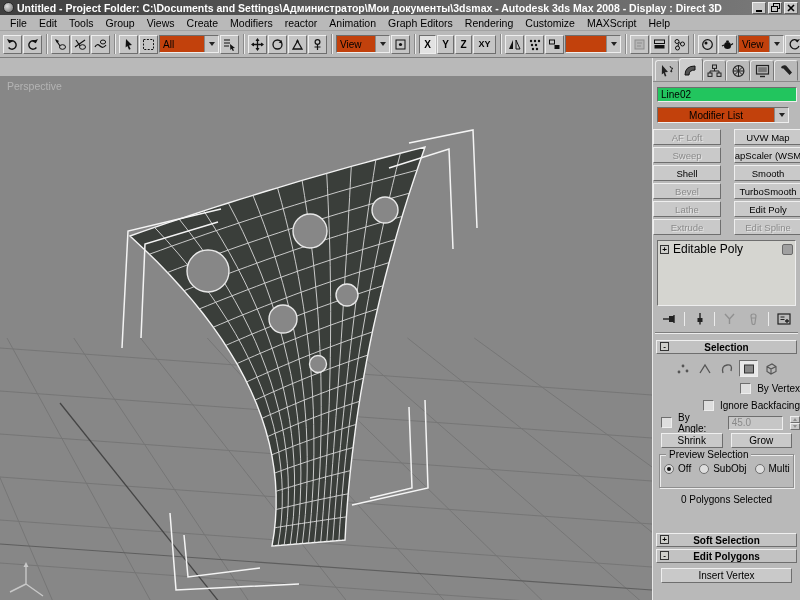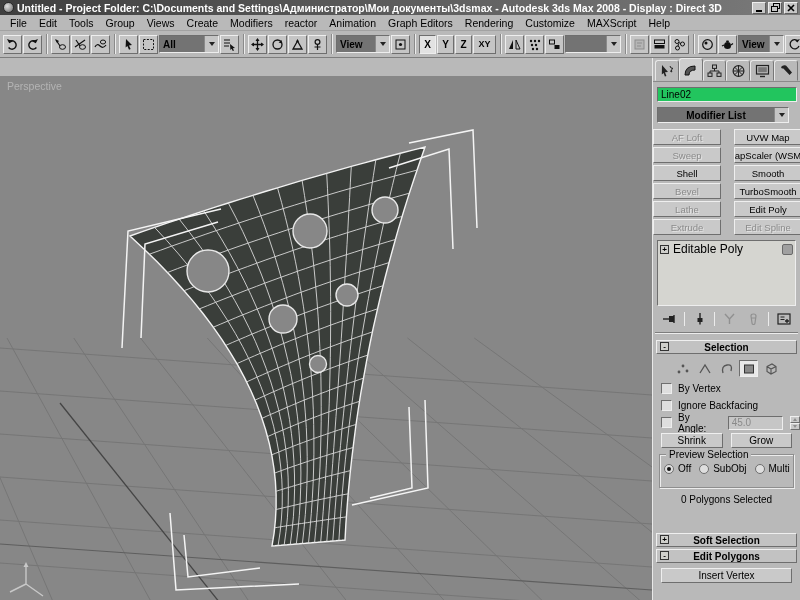--- a/index.html
+++ b/index.html
@@ -21,21 +21,21 @@
 
   
   .toolbar{position:absolute;left:0;top:31px;width:800px;height:27px;background:#b9b9b9;border-bottom:1px solid #7d7d7d;display:flex;align-items:center;padding-left:3px;overflow:hidden;}
   .tbtn{width:19px;height:19px;flex:0 0 auto;background:#c5c5c5;border:1px solid;border-color:#eee #6e6e6e #6e6e6e #eee;display:flex;align-items:center;justify-content:center;margin-right:1px;font-size:11px;}
   .tbtn svg{display:block;}
   .tbtn.pressed{background:#e2e2e2;border-color:#6e6e6e #eee #eee #6e6e6e;}
   .tbtn.axisb{width:17px;font-size:10px;font-weight:bold;}
   .tbtn.axisw{width:23px;font-size:9px;font-weight:bold;}
   .tbtn.dis{color:#8d8d8d;}
   .tsep{width:2px;height:20px;border-left:1px solid #8a8a8a;border-right:1px solid #ececec;margin:0 3px;flex:0 0 auto;}
-  .combo{height:18px;background:#737373;border:1px solid;border-color:#6e6e6e #eee #eee #6e6e6e;display:flex;align-items:center;flex:0 0 auto;margin-right:1px;font-weight:bold;}
+  .combo{height:18px;background:#c2410c;border:1px solid;border-color:#6e6e6e #eee #eee #6e6e6e;display:flex;align-items:center;flex:0 0 auto;margin-right:1px;}
   .combo .cval{flex:1;padding:0 3px;font-size:10px;white-space:nowrap;overflow:hidden;}
   .dd-btn{width:14px;height:100%;background:#c5c5c5;border-left:1px solid #8a8a8a;display:flex;align-items:center;justify-content:center;}
   .dd-arrow{width:0;height:0;border:3px solid transparent;border-top:4px solid #222;margin-top:3px;}
 
   
   .viewport{position:absolute;left:0;top:76px;width:652px;height:542px;background:#878787;overflow:hidden;}
   .vp-label{position:absolute;left:7px;top:4px;color:#b4b4b4;font-size:10.5px;z-index:5;}
   .viewport svg{position:absolute;left:0;top:0;}
 
   
@@ -59,21 +59,21 @@
   .stackbar{display:flex;align-items:center;justify-content:center;gap:5px;margin-top:4px;height:17px;}
   .sbtn{width:19px;height:16px;display:flex;align-items:center;justify-content:center;}
   .ssep{width:1px;height:14px;background:#8a8a8a;border-right:1px solid #ececec;}
   .pdivider{margin:5px 2px 0 2px;height:2px;border-top:1px solid #7d7d7d;border-bottom:1px solid #ececec;}
   .rollhead{margin:6px 3px 0 3px;height:14px;background:#c2c2c2;border:1px solid;border-color:#efefef #6e6e6e #6e6e6e #efefef;display:flex;align-items:center;position:relative;}
   .rollhead .rtitle{flex:1;text-align:center;font-weight:bold;font-size:10px;}
   .rollhead .expbox{position:absolute;left:3px;top:1px;}
   .subobj-row{display:flex;justify-content:center;gap:3px;margin-top:6px;height:18px;}
   .sob{width:19px;height:17px;display:flex;align-items:center;justify-content:center;border:1px solid transparent;}
   .sob.active{background:#e9e9e9;border-color:#6e6e6e #eee #eee #6e6e6e;}
-  .chkrow{display:flex;align-items:center;margin:4px 0 0 8px;height:13px;gap:6px;}
+  .chkrow{display:flex;align-items:center;margin:4px 0 0 8px;height:13px;gap:6px;justify-content:flex-end;}
   .chk{width:11px;height:11px;background:#dedede;border:1px solid;border-color:#6e6e6e #eee #eee #6e6e6e;flex:0 0 auto;}
   .chklabel{font-size:10px;}
   .anglefield{width:58px;height:14px;background:#c6c6c6;border:1px solid;border-color:#6e6e6e #eee #eee #6e6e6e;color:#8a8a8a;font-size:10px;padding:0 3px;margin-left:4px;}
   .spinner{width:11px;height:14px;display:flex;flex-direction:column;margin-left:1px;}
   .spin{flex:1;background:#c9c9c9;border:1px solid;border-color:#efefef #6e6e6e #6e6e6e #efefef;display:flex;align-items:center;justify-content:center;}
   .tri-up{width:0;height:0;border:2.5px solid transparent;border-bottom:3.5px solid #333;margin-top:-2px;}
   .tri-dn{width:0;height:0;border:2.5px solid transparent;border-top:3.5px solid #333;margin-bottom:-2px;}
   .dis .tri-up{border-bottom-color:#8d8d8d;}
   .dis .tri-dn{border-top-color:#8d8d8d;}
   .btnrow{display:flex;margin:4px 8px 0 8px;gap:8px;}

